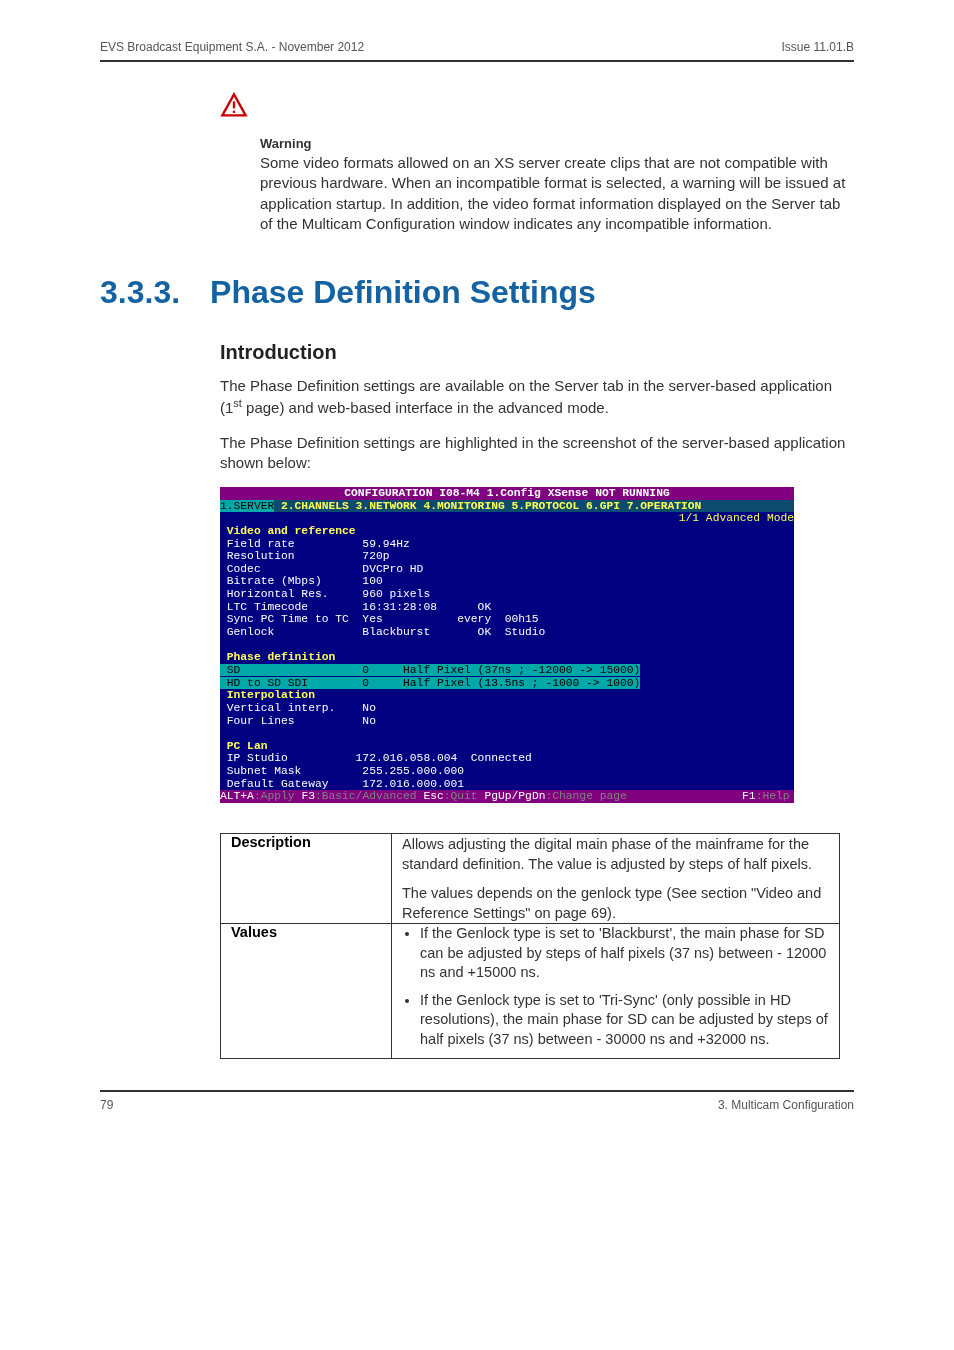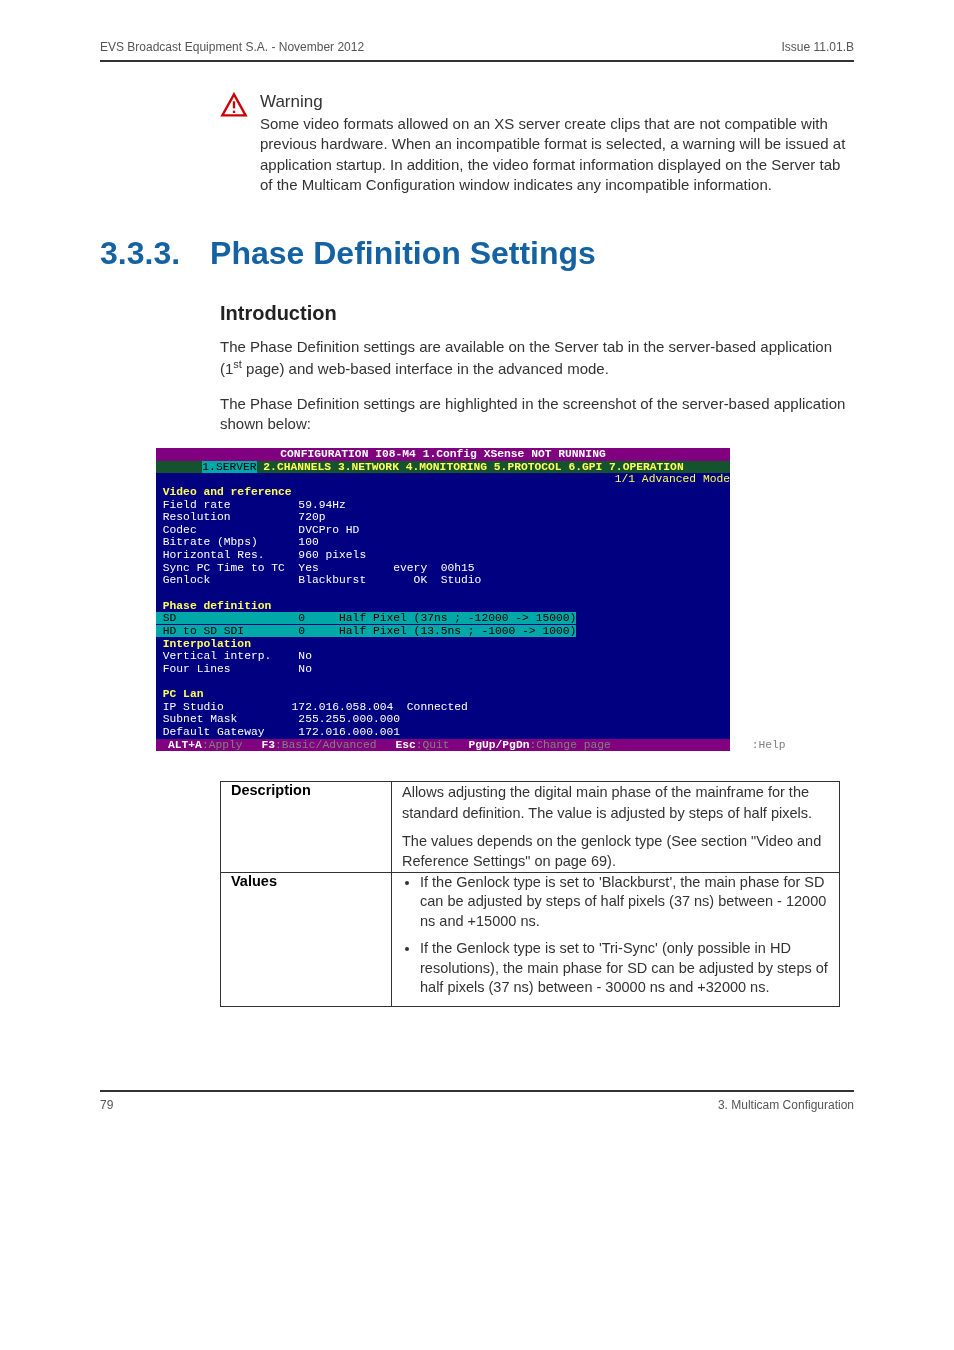--- a/index.html
+++ b/index.html
@@ -25,21 +25,21 @@
     border-bottom: 2px solid #333;
     margin-bottom: 30px;
   }
   .warning-block {
     display: flex;
     gap: 12px;
     margin-left: 120px;
     margin-bottom: 40px;
   }
   .warning-icon svg { width: 28px; height: 28px; }
-  .warning-title { font-weight: normal; font-size: 17px; margin-bottom: 2px; }
+  .warning-title { font-weight: bold; font-size: 13px; margin-bottom: 2px; margin-top: 44px; }
   .warning-text { font-size: 15px; line-height: 1.35; }
   .section-num {
     color: #1562a3;
     font-size: 32px;
     font-weight: 600;
     margin-right: 30px;
   }
   .section-title-row { margin-bottom: 30px; display:flex; align-items:baseline;}
   .section-title {
     color: #1562a3;
@@ -54,40 +54,40 @@
     color: #222;
   }
   .para {
     font-size: 15px;
     margin-left: 120px;
     margin-bottom: 14px;
     line-height: 1.35;
   }
   .st { font-size: 11px; vertical-align: super; }
   .terminal {
-    margin-left: 56px;
+    margin-left: 120px;
     width: 574px;
     background: #000080;
     color: #ffffff;
     font-family: "Courier New", monospace;
     font-size: 11.3px;
     line-height: 1.12;
     padding: 0;
     margin-bottom: 30px;
   }
   .term-titlebar { background: #800080; color:#fff; text-align:center; font-weight:bold; }
-  .term-tabs { background:#14532d;text-align:center; }
+  .term-tabs { background:#0c4a6e; }
   .term-tab-sel { background:#00a8a8; color:#000; }
   .term-adv { text-align: right; color:#ffff55; background:#000080;}
   .term-yellow { color:#ffff55; font-weight:bold;}
   .term-white { color:#fff; }
   .term-line { white-space: pre; }
   .term-hl { background:#00a8a8; color:#000; }
   .term-footer { background:#800080; color:#808080;}
-  .term-footer .key { color:#fff; font-weight:bold;padding-left:12px;}
+  .term-footer .key { color:#fff; font-weight:normal;}
   .def-table {
     margin-left: 120px;
     border-collapse: collapse;
     width: 620px;
     font-size: 14.5px;
   }
   .def-table td {
     border: 1px solid #333;
     padding: 0 10px;
     vertical-align: top;
@@ -151,20 +151,21 @@
   <div class="terminal">
     <div class="term-titlebar term-line">CONFIGURATION I08-M4 1.Config XSense NOT RUNNING</div>
     <div class="term-line term-tabs"><span class="term-tab-sel">1.SERVER</span><span class="term-yellow"> 2.CHANNELS 3.NETWORK 4.MONITORING 5.PROTOCOL 6.GPI 7.OPERATION</span></div>
     <div class="term-line term-adv">1/1 Advanced Mode</div>
     <div class="term-line term-yellow"> Video and reference</div>
     <div class="term-line term-white"> Field rate          59.94Hz</div>
     <div class="term-line term-white"> Resolution          720p</div>
     <div class="term-line term-white"> Codec               DVCPro HD</div>
     <div class="term-line term-white"> Bitrate (Mbps)      100</div>
     <div class="term-line term-white"> Horizontal Res.     960 pixels</div>
+    <div class="term-line term-white"> LTC Timecode        16:31:28:08      OK</div>
     <div class="term-line term-white"> Sync PC Time to TC  Yes           every  00h15</div>
     <div class="term-line term-white"> Genlock             Blackburst       OK  Studio</div>
     <div class="term-line"> </div>
     <div class="term-line term-yellow"> Phase definition</div>
     <div class="term-line"><span class="term-hl"> SD                  0     Half Pixel (37ns ; -12000 -&gt; 15000)</span></div>
     <div class="term-line"><span class="term-hl"> HD to SD SDI        0     Half Pixel (13.5ns ; -1000 -&gt; 1000)</span></div>
     <div class="term-line term-yellow"> Interpolation</div>
     <div class="term-line term-white"> Vertical interp.    No</div>
     <div class="term-line term-white"> Four Lines          No</div>
     <div class="term-line"> </div>

